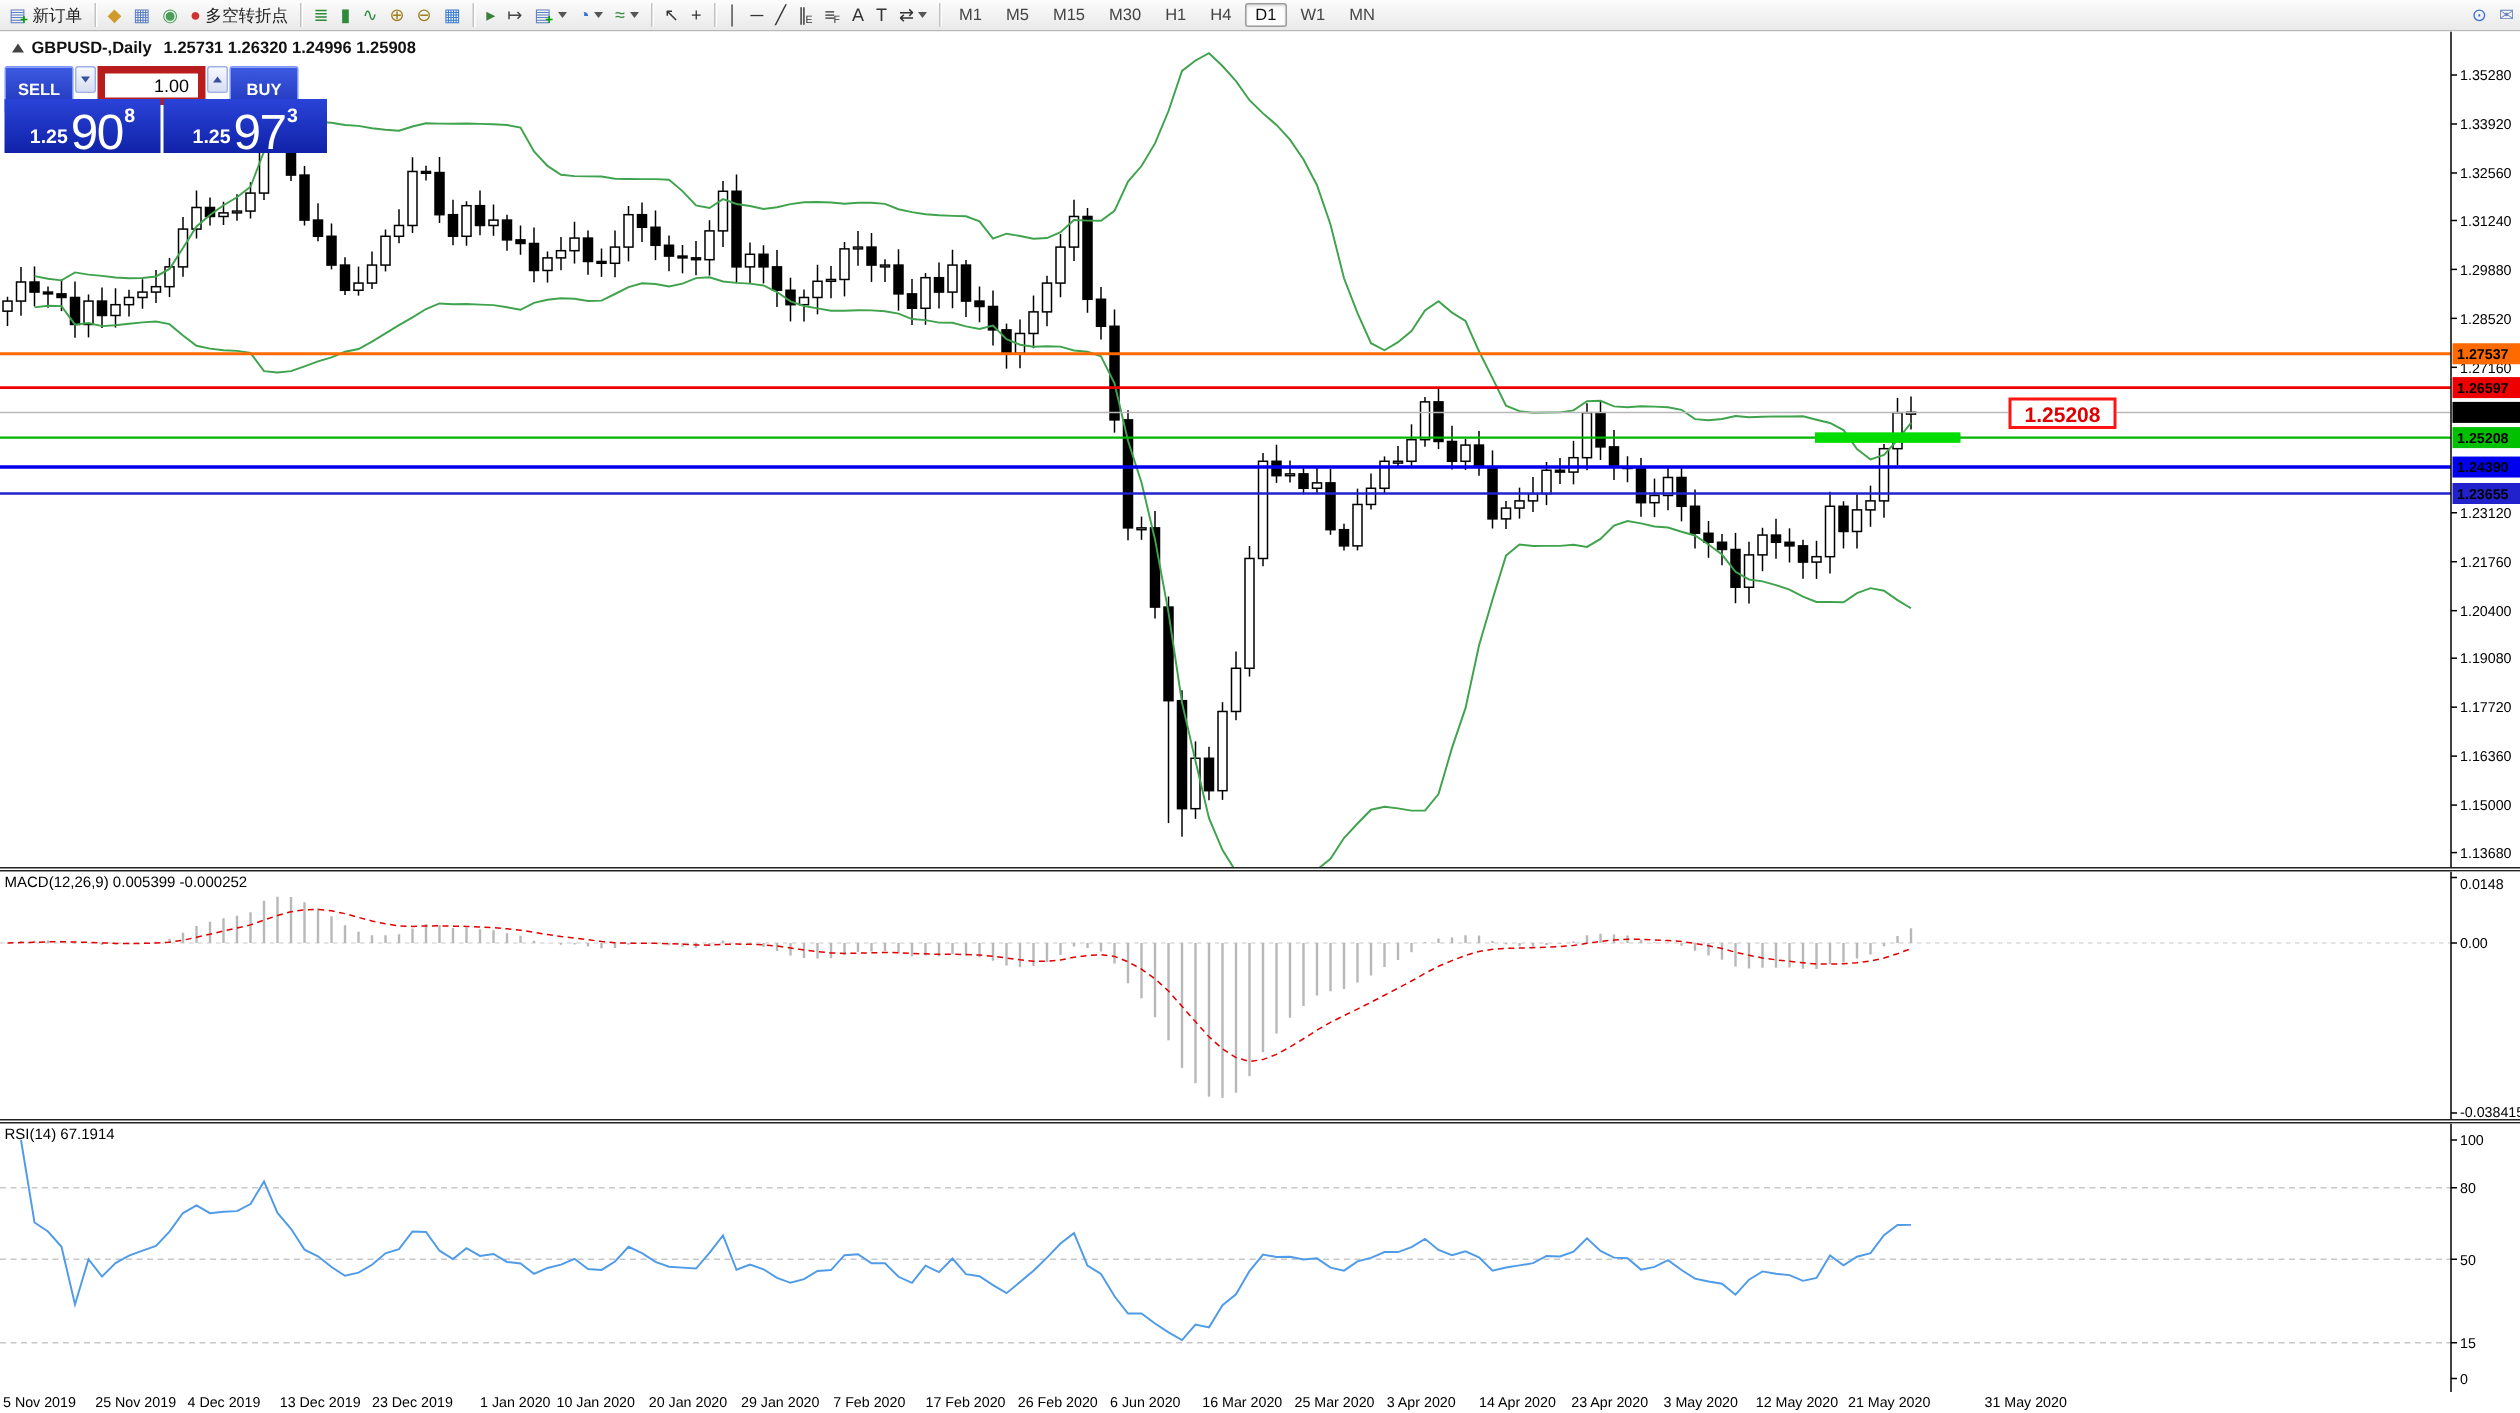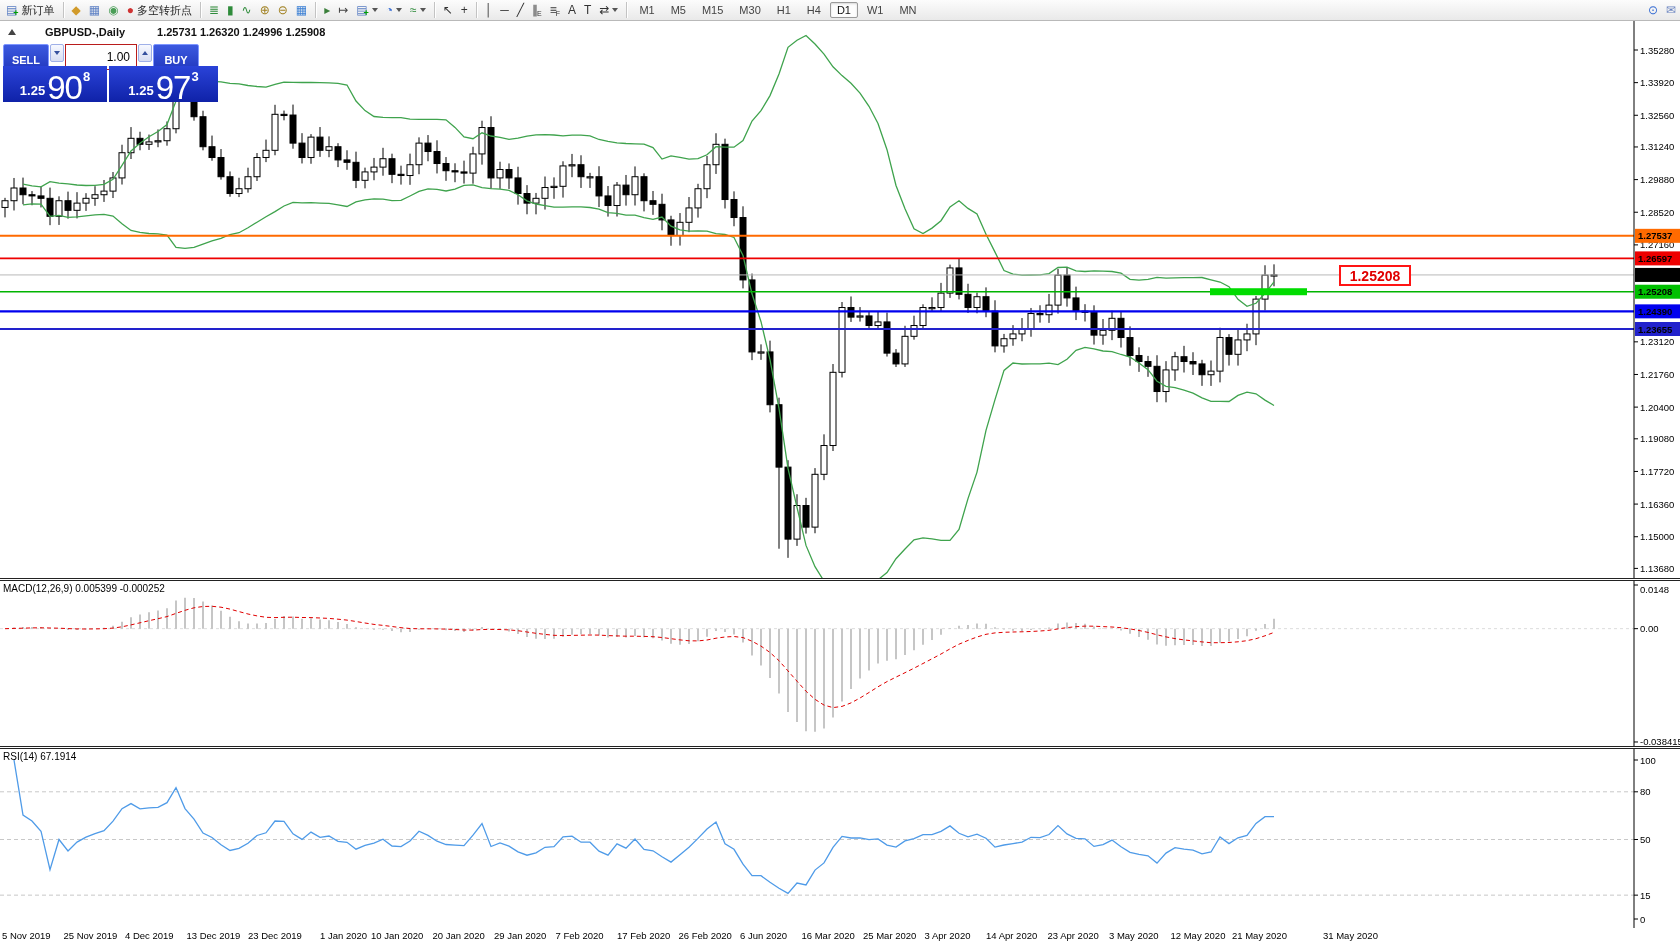--- a/index.html
+++ b/index.html
@@ -28,36 +28,36 @@
   #macd-pane{top:578px;height:165px;border-top:3px double #222;}
   #rsi-pane{top:746px;height:179px;border-top:3px double #222;}
   #date-axis{top:928px;height:14px;position:absolute;left:0;width:1680px;background:#fff;}
   .pane svg{position:absolute;left:0;top:0;}
   svg text{font-family:"Liberation Sans",sans-serif;font-size:9.5px;fill:#000;}
 
   .pane-label{position:absolute;left:3px;top:2px;font-size:10px;color:#000;z-index:4;}
 
   
   .chart-title{position:absolute;left:8px;top:5px;z-index:6;font-size:11px;font-weight:bold;color:#111;
-    display:flex;align-items:center;gap:24px;}
+    display:flex;align-items:center;}
   .sym-tri{width:0;height:0;border-left:4px solid transparent;border-right:4px solid transparent;
     border-bottom:6px solid #444;margin-right:5px;}
   .chart-title .ohlc{font-weight:bold;margin-left:8px;}
 
   
   .oneclick{position:absolute;left:3px;top:23px;z-index:6;width:215px;}
   .oc-row{display:flex;height:18px;}
   .oc-btn{width:46px;height:32px;border:1px solid #7e96ff;border-radius:2px;
     background:linear-gradient(#3c5ae0,#1d32b8);color:#fff;font-size:11px;font-weight:bold;
     display:flex;align-items:center;justify-content:center;box-sizing:border-box;}
   .oc-spin{width:14px;height:18px;margin:0 1px;border:1px solid #9fb0e8;border-radius:2px;
     background:linear-gradient(#f7f9ff,#d7ddf2);display:flex;align-items:center;justify-content:center;box-sizing:border-box;}
   .oc-spin .tri-d{width:0;height:0;border-left:3px solid transparent;border-right:3px solid transparent;border-top:4px solid #35509e;}
   .oc-spin .tri-u{width:0;height:0;border-left:3px solid transparent;border-right:3px solid transparent;border-bottom:4px solid #35509e;}
-  .oc-vol{width:72px;height:26px;border:1px solid #b91c1c;box-sizing:border-box;font-size:12px;
+  .oc-vol{width:72px;height:26px;border:5px solid #b91c1c;box-sizing:border-box;font-size:12px;
     text-align:right;padding-right:6px;font-family:"Liberation Sans",sans-serif;}
   .oc-prices{display:flex;margin-top:4px;}
   .oc-price{height:36px;background:linear-gradient(#2a43d8,#0f22a8);color:#fff;display:flex;
     align-items:flex-end;justify-content:center;padding:0 4px;box-sizing:border-box;}
   .oc-price.sell{width:104px;margin-right:2px;}
   .oc-price.buy{width:109px;}
   .oc-frac{font-size:13px;font-weight:bold;margin:0 2px 4px 0;}
   .oc-big{font-size:33px;line-height:29px;font-weight:normal;letter-spacing:-1px;}
   .oc-sup{font-size:13px;font-weight:bold;align-self:flex-start;margin-top:3px;margin-left:1px;}
 

